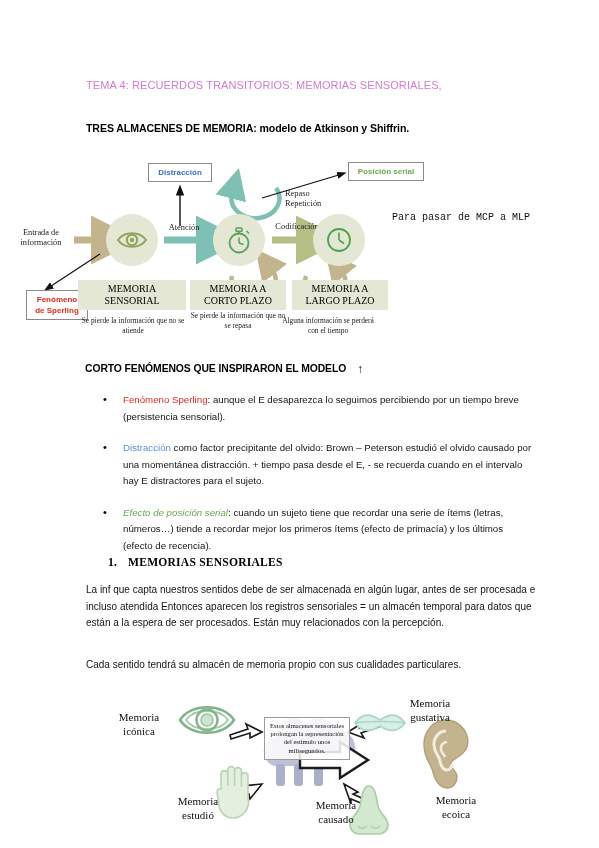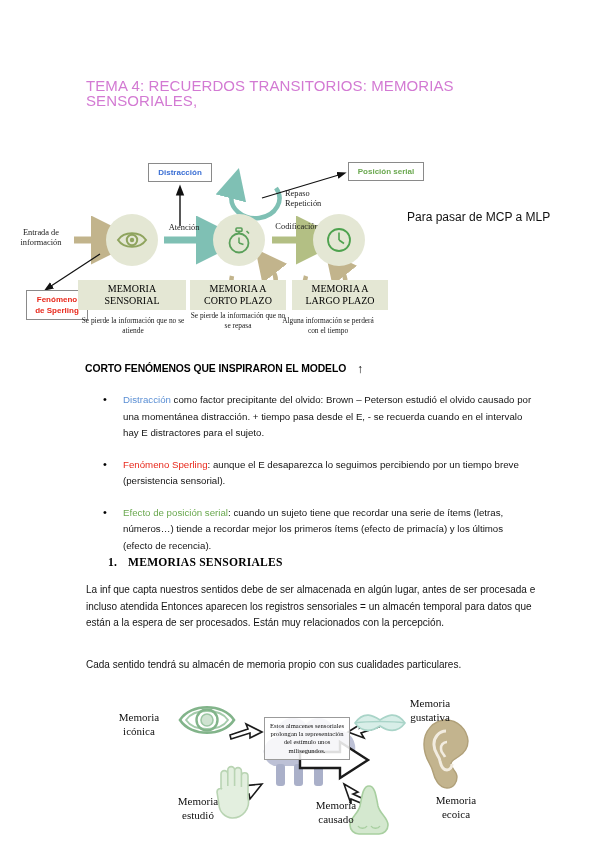--- a/index.html
+++ b/index.html
@@ -21,21 +21,21 @@
     background: #fff;
   }
 
   
   .doc-title {
     position: absolute;
     left: 86px;
     top: 78px;
     width: 448px;
     color: #d37ad3;
-    font-size: 15px;
+    font-size: 11px;
     line-height: 15px;
     letter-spacing: 0.1px;
   }
 
   
   .subtitle {
     position: absolute;
     left: 86px;
     top: 122px;
     font-size: 10.6px;
@@ -125,26 +125,27 @@
     color: #1a1a1a;
     text-align: center;
   }
   .lbl-entrada     { left: 6px;   top: 70px;  width: 70px; }
   .lbl-atencion    { left: 158px; top: 65px;  width: 52px; }
   .lbl-codif       { left: 266px; top: 64px;  width: 62px; }
   .lbl-repaso      { left: 285px; top: 31px;  width: 60px; text-align: left;}
 
   .note-right {
     position: absolute;
-    left: 407px;
+    left: 392px;
     top: 52px;
     width: 170px;
-    font-size: 12px;
+    font-size: 10px;
     line-height: 15px;
     color: #111;
+    font-family: Liberation Mono, monospace;
   }
 
   
   .h-fenomenos {
     position: absolute;
     left: 85px;
     top: 362px;
     font-size: 10.4px;
     font-weight: bold;
     letter-spacing: -0.1px;
@@ -175,21 +176,21 @@
   .bullet::before {
     content: "\2022";
     position: absolute;
     left: 8px;
     top: -1px;
     font-size: 11px;
     color: #000;
   }
   .kw-red   { color: #e8291c; }
   .kw-blue  { color: #5b8fd4; }
-  .kw-green { color: #6aa84f; }
+  .kw-green { color: #6aa84f; font-style: italic; }
 
   
   .h-numbered {
     position: absolute;
     left: 108px;
     top: 556px;
     font-family: "Liberation Serif", serif;
     font-size: 11.6px;
     font-weight: bold;
     letter-spacing: 0.2px;
@@ -252,20 +253,21 @@
 </style>
 </head>
 <body>
 
 <div class="page">
 
   <div class="doc-title">
     <div>TEMA 4: RECUERDOS TRANSITORIOS: MEMORIAS SENSORIALES,</div>
   </div>
 
+  <div class="subtitle">TRES ALMACENES DE MEMORIA: modelo de Atkinson y Shiffrin.</div>
 
   <div class="diagram-top">
 
     <svg class="icon-abs" style="left:0;top:0;" width="599" height="184">
       <defs>
         <marker id="mk-tan" markerWidth="7" markerHeight="7" refX="1" refY="3.5" orient="auto">
           <path d="M0,0 L7,3.5 L0,7 z" fill="#c2b48c"></path>
         </marker>
         <marker id="mk-teal" markerWidth="7" markerHeight="7" refX="1" refY="3.5" orient="auto">
           <path d="M0,0 L7,3.5 L0,7 z" fill="#7fc0b4"></path>
@@ -362,24 +364,24 @@
     </div>
   </div>
 
   <div class="h-fenomenos">
     <span>CORTO FENÓMENOS QUE INSPIRARON EL MODELO</span>
     <span class="arrow-up-glyph">↑</span>
   </div>
 
   <div class="bullets">
     <div class="bullet">
+      <span class="kw-red">Fenómeno Sperling</span><span>: aunque el E desaparezca lo seguimos percibiendo por un tiempo breve (persistencia sensorial).</span>
+    </div>
+    <div class="bullet">
       <span class="kw-blue">Distracción</span><span> como factor precipitante del olvido: Brown – Peterson estudió el olvido causado por una momentánea distracción. + tiempo pasa desde el E, - se recuerda cuando en el intervalo hay E distractores para el sujeto.</span>
-    </div>
-    <div class="bullet">
-      <span class="kw-red">Fenómeno Sperling</span><span>: aunque el E desaparezca lo seguimos percibiendo por un tiempo breve (persistencia sensorial).</span>
     </div>
     <div class="bullet">
       <span class="kw-green">Efecto de posición serial</span><span>: cuando un sujeto tiene que recordar una serie de ítems (letras, números…) tiende a recordar mejor los primeros ítems (efecto de primacía) y los últimos (efecto de recencia).</span>
     </div>
   </div>
 
   <div class="h-numbered">
     <span class="num">1.</span><span>MEMORIAS SENSORIALES</span>
   </div>
 

